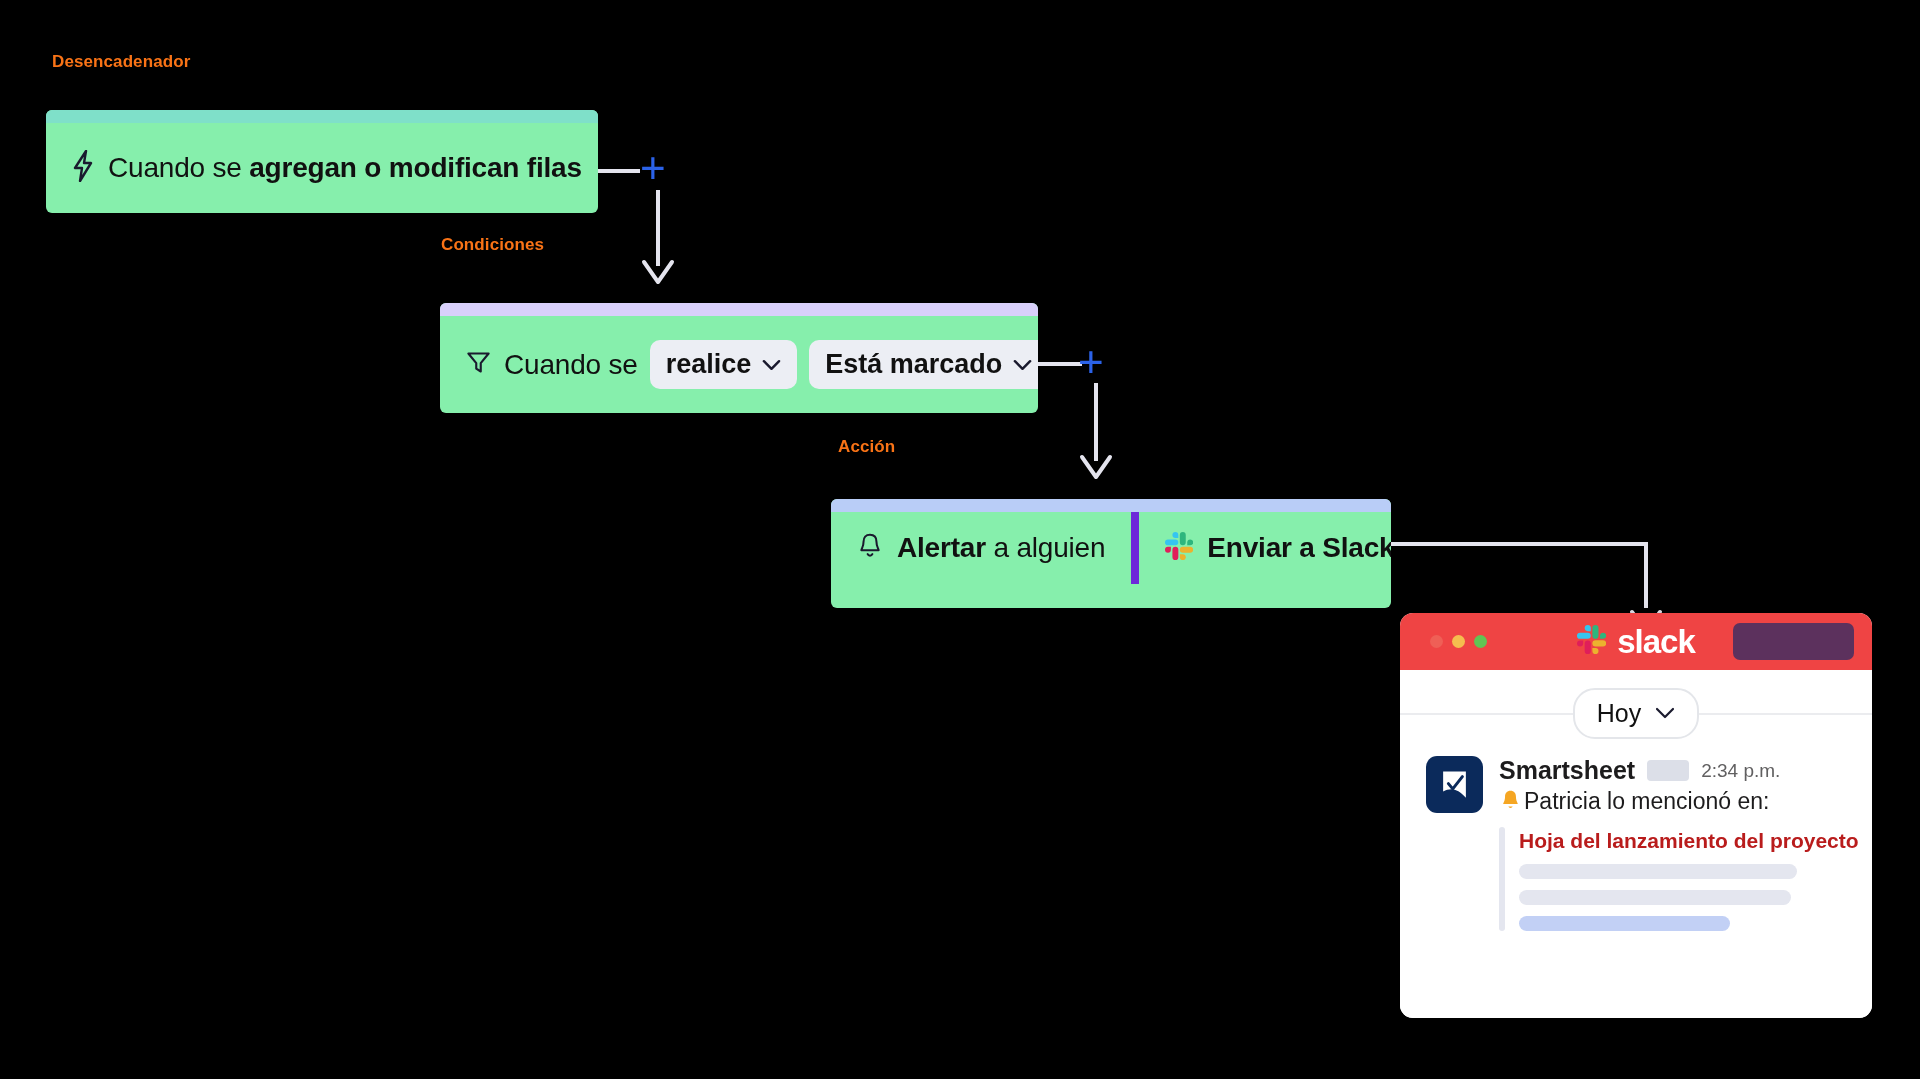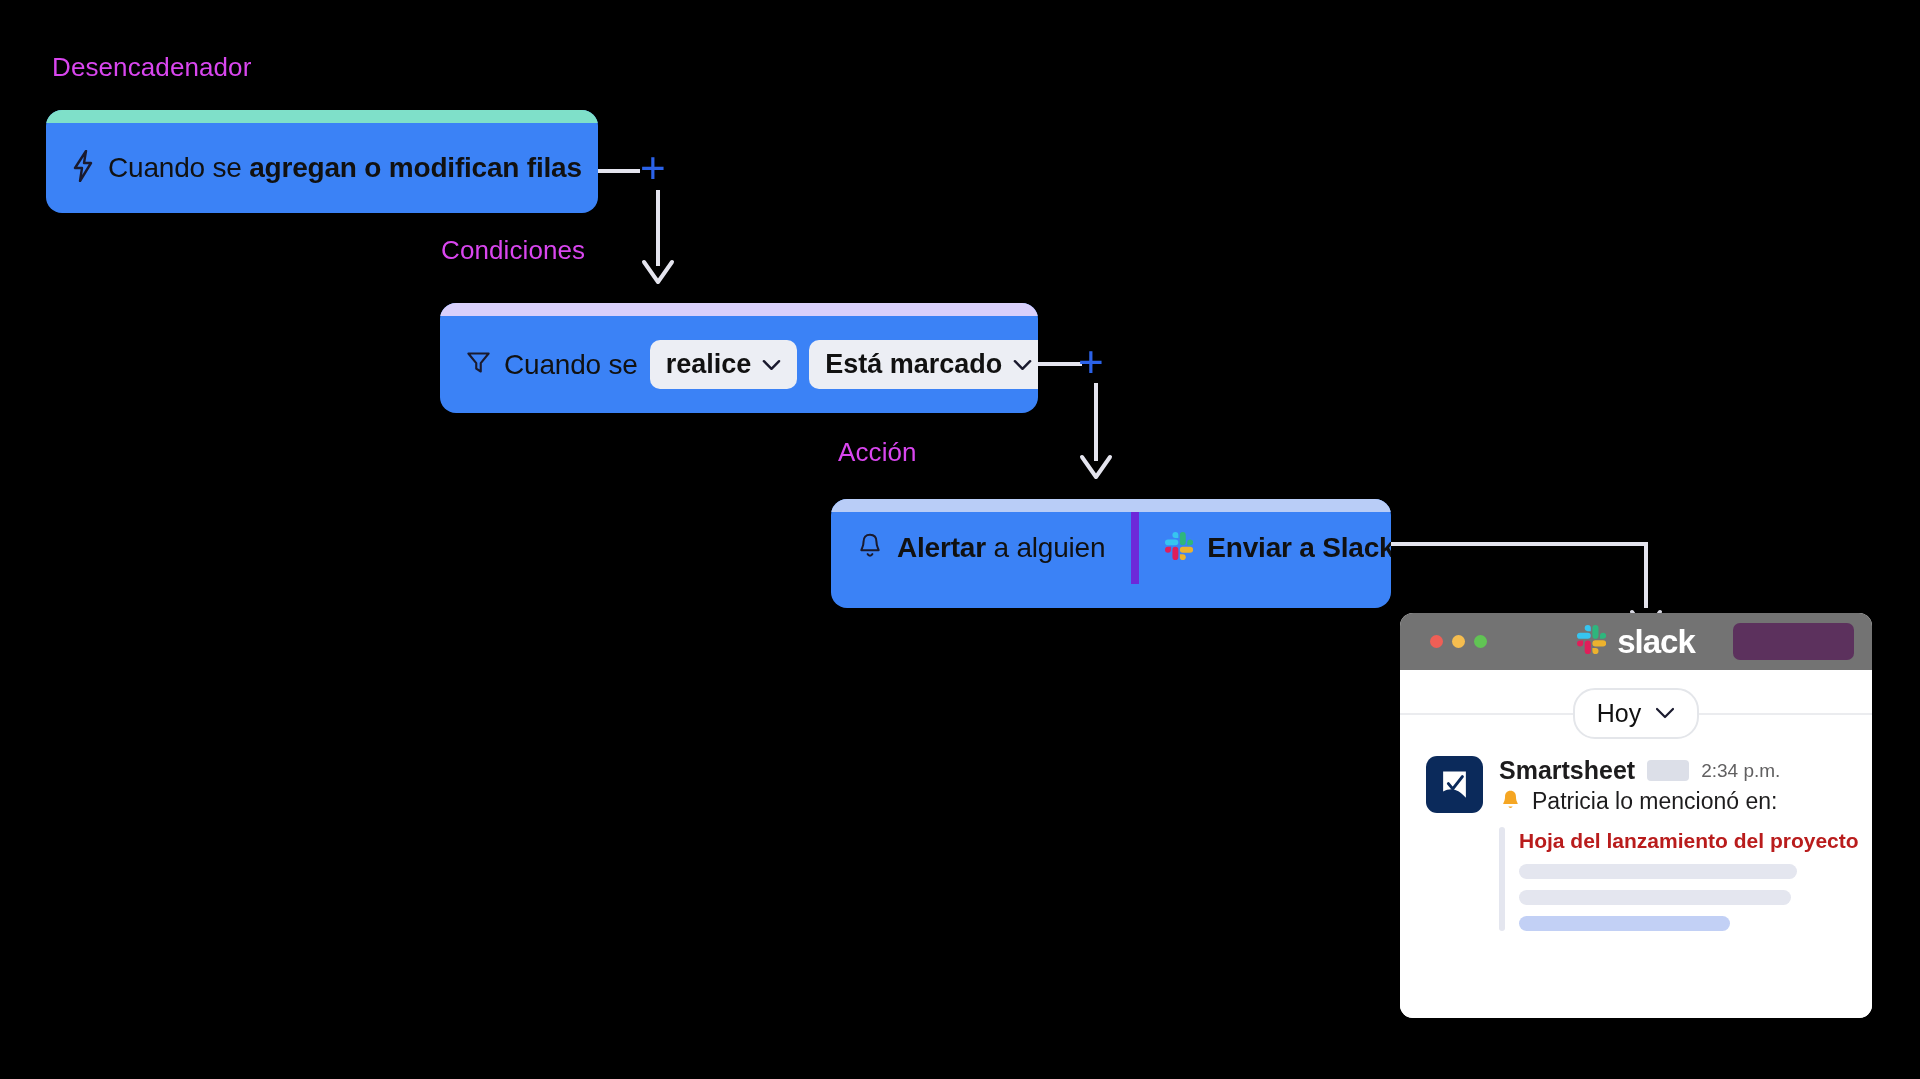--- a/index.html
+++ b/index.html
@@ -7,35 +7,35 @@
     width: 1920px; height: 1079px;
     background: #000000;
     font-family: "Liberation Sans", sans-serif;
     overflow: hidden;
   }
   .canvas { position: relative; width: 1920px; height: 1079px; }
 
   
   .sec-label {
     position: absolute;
-    color: #d946ef;
-    font-size: 26px;
-    font-weight: 400;
+    color: #f97316;
+    font-size: 17px;
+    font-weight: 700;
     letter-spacing: .1px;
     white-space: nowrap;
   }
   #label-trigger    { left: 52px;  top: 52px; }
   #label-conditions { left: 441px; top: 235px; }
   #label-action     { left: 838px; top: 437px; }
 
   
   .card {
     position: absolute;
-    background: #3b82f6;
-    border-radius: 16px;
+    background: #86efac;
+    border-radius: 6px;
     box-shadow: 0 3px 10px rgba(0,0,0,.20);
     overflow: hidden;
   }
   .card .accent { height: 13px; width: 100%; }
 
   .card-row {
     display: flex;
     align-items: center;
     height: 100%;
     padding: 0 26px;
@@ -98,21 +98,21 @@
     position: absolute;
     left: 1400px; top: 613px;
     width: 472px; height: 405px;
     background: #ffffff;
     border-radius: 13px;
     box-shadow: 0 4px 16px rgba(0,0,0,.25);
     overflow: hidden;
   }
   .slack-titlebar {
     height: 57px;
-    background: #737373;
+    background: #ef4444;
     display: flex;
     align-items: center;
     padding: 0 30px;
     position: relative;
   }
   .dots { display: flex; gap: 9px; }
   .dot { width: 13px; height: 13px; border-radius: 50%; }
   .dot.r { background: #ef5f56; }
   .dot.y { background: #f5bd4f; }
   .dot.g { background: #61c454; }
@@ -154,21 +154,21 @@
   .ss-logo {
     width: 57px; height: 57px; flex: 0 0 57px;
     background: #0b2a5b; border-radius: 11px;
     display: flex; align-items: center; justify-content: center;
   }
   .msg-main { flex: 1; min-width: 0; }
   .msg-head { display: flex; align-items: center; gap: 12px; }
   .msg-author { font-size: 25px; font-weight: 700; color: #1d1c1d; white-space: nowrap; }
   .msg-tag { width: 42px; height: 21px; background: #dcdfe8; border-radius: 4px; }
   .msg-time { font-size: 19px; color: #616061; white-space: nowrap; }
-  .msg-line { display: flex; align-items: center; gap: 10px; margin-top: 3px; }
+  .msg-line { display: flex; align-items: center; gap: 2px; margin-top: 3px; }
   .msg-text { font-size: 23px; color: #1d1c1d; white-space: nowrap; }
 
   .attach { display: flex; gap: 14px; margin-top: 12px; }
   .attach-bar { width: 6px; border-radius: 3px; background: #e4e6ef; flex: 0 0 6px; }
   .attach-body { flex: 1; padding-top: 2px; }
   .attach-link {
     font-size: 21px; font-weight: 700; color: #b91c1c;
     white-space: nowrap; cursor: pointer;
   }
   .skel { height: 15px; border-radius: 8px; margin-top: 11px; }

